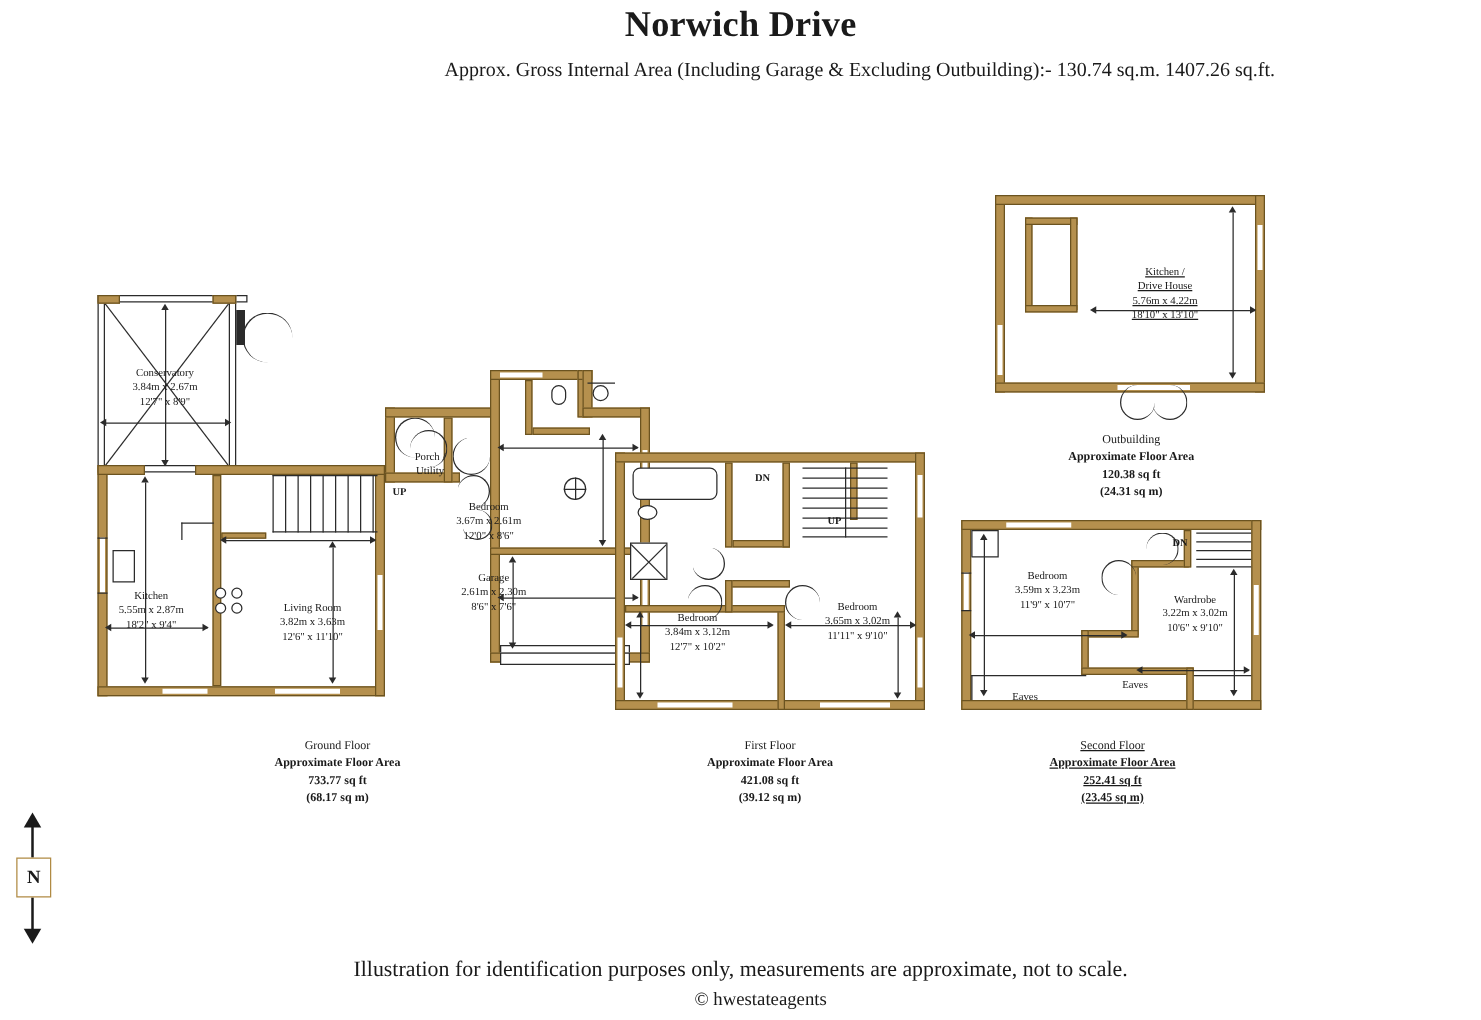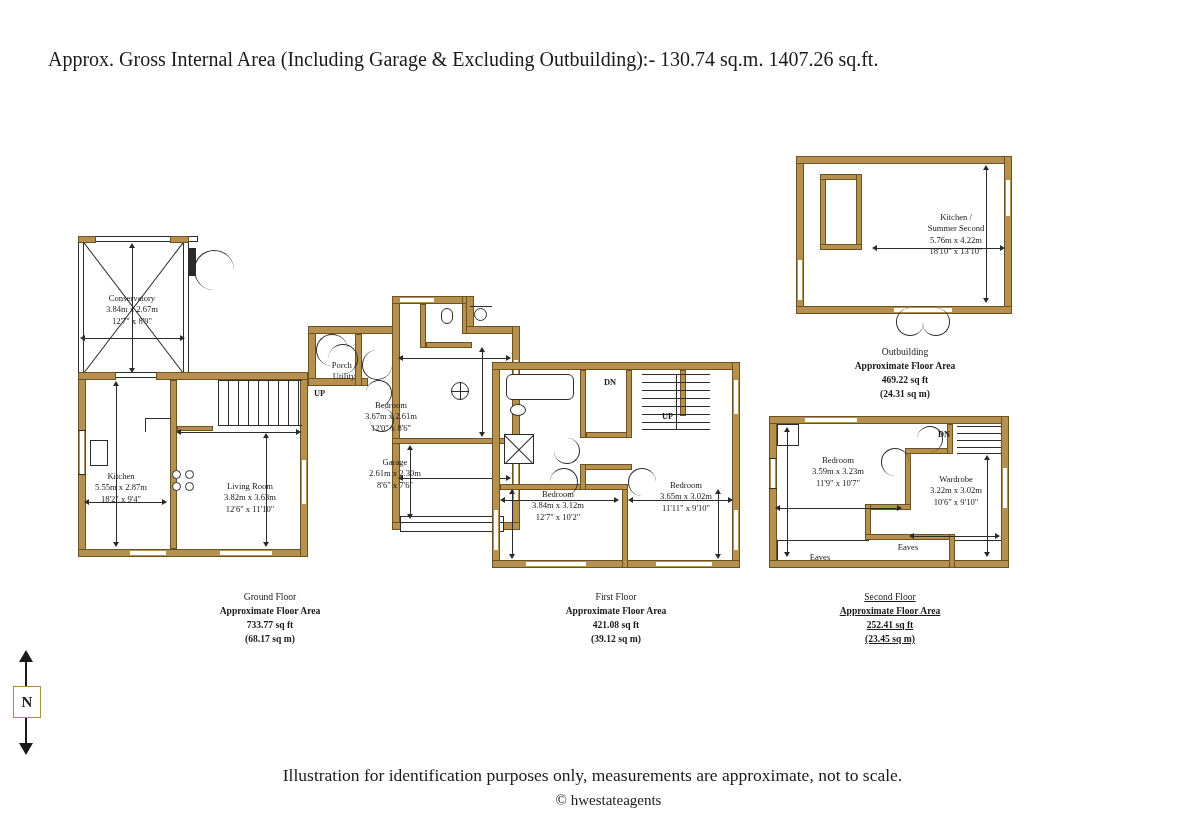--- a/index.html
+++ b/index.html
@@ -28,23 +28,22 @@
     text-align: center;
     font-size: 29px;
     font-weight: bold;
     letter-spacing: 0.2px;
   }
   .subtitle {
     position: absolute;
     top: 48px;
     left: 0;
     width: 1020px;
-    text-align: left;
-    font-size: 20px;
-    margin-left: 48px;
+    text-align: right;
+    font-size: 16px;
   }
   .logo {
     position: absolute;
     top: 36px;
     left: 1040px;
     width: 140px;
     text-align: center;
     color: #b08a43;
   }
   .logo .hw {
@@ -228,20 +227,21 @@
     background: #2b2b2b;
     height: 1px;
     transform-origin: 0 0;
   }
 </style>
 </head>
 <body>
 
 <div class="page">
 
+  <div class="title">Norwich Drive</div>
   <div class="subtitle">Approx. Gross Internal Area (Including Garage &amp; Excluding Outbuilding):- 130.74 sq.m. 1407.26 sq.ft.</div>
 
 
   <div class="compass">
     <div class="arrow-up"></div>
     <div class="stem"></div>
     <div class="nbox">N</div>
     <div class="arrow-dn"></div>
   </div>
 
@@ -584,30 +584,30 @@
     <div class="lnw" style="left:216px; top:30px; width:4px; height:36px;"></div>
 
     <div class="dim dim-h" style="left:86px; top:98px; width:128px;"></div>
     <div class="ah ah-lf" style="left:82px; top:95px;"></div>
     <div class="ah ah-rt" style="left:210px; top:95px;"></div>
     <div class="dim dim-v" style="left:196px; top:20px; height:130px;"></div>
     <div class="ah ah-up" style="left:193px; top:15px;"></div>
     <div class="ah ah-dn" style="left:193px; top:148px;"></div>
   </div>
 
-  <div class="room-label" style="left:896px; top:212px; width:120px;">
+  <div class="room-label" style="left:872px; top:212px; width:120px;text-decoration:underline;">
     <div>Kitchen /</div>
-    <div>Summer Second</div>
+    <div>Drive House</div>
     <div>5.76m x 4.22m</div>
     <div>18'10" x 13'10"</div>
   </div>
 
   <div class="floor-cap" style="left:815px; top:345px; width:180px;">
     <div class="nm">Outbuilding</div>
     <div class="bd">Approximate Floor Area</div>
-    <div class="bd">469.22 sq ft</div>
+    <div class="bd">120.38 sq ft</div>
     <div class="bd">(24.31 sq m)</div>
   </div>
 
   <div class="footer1">Illustration for identification purposes only, measurements are approximate, not to scale.</div>
   <div class="footer2">© hwestateagents</div>
 
 </div>
 
 </body></html>

